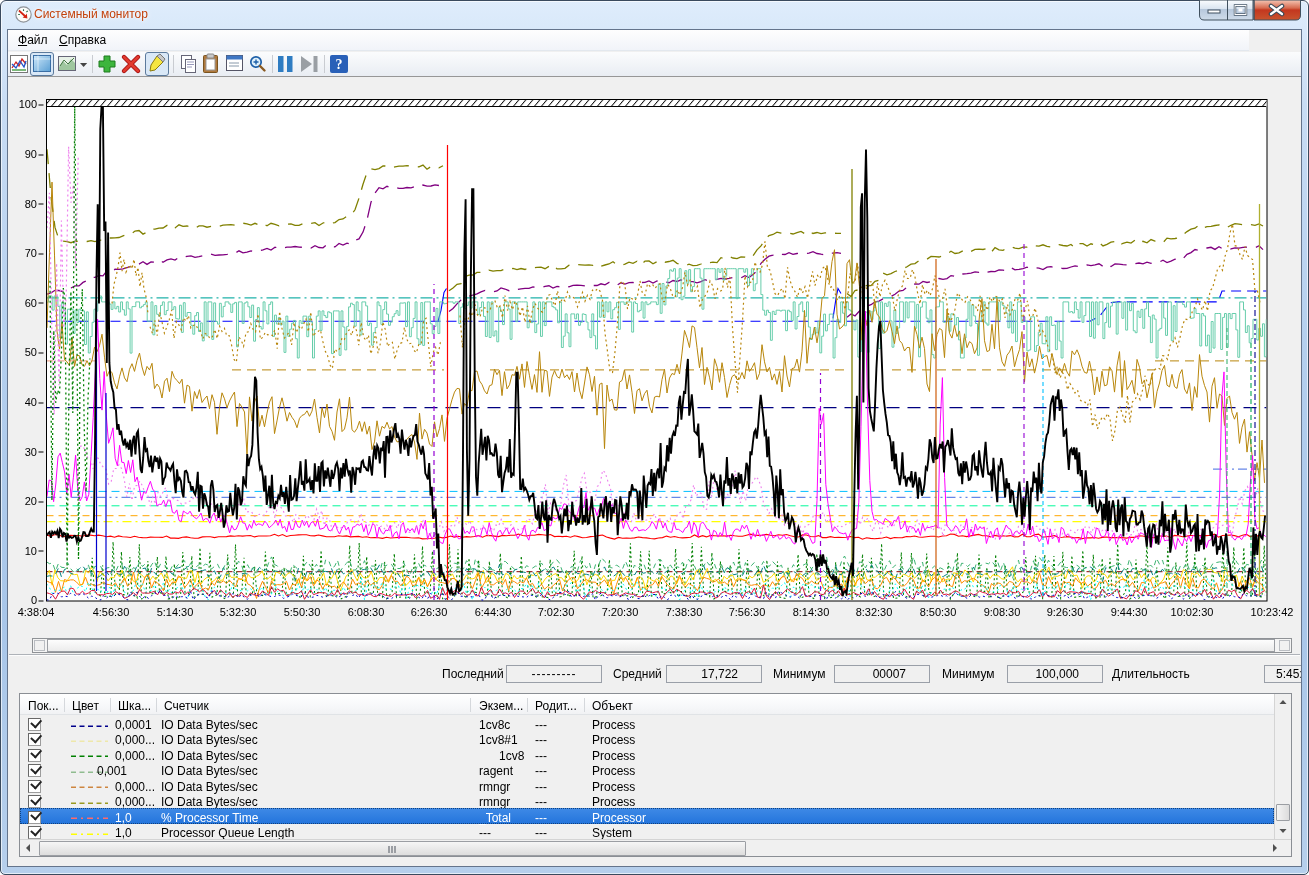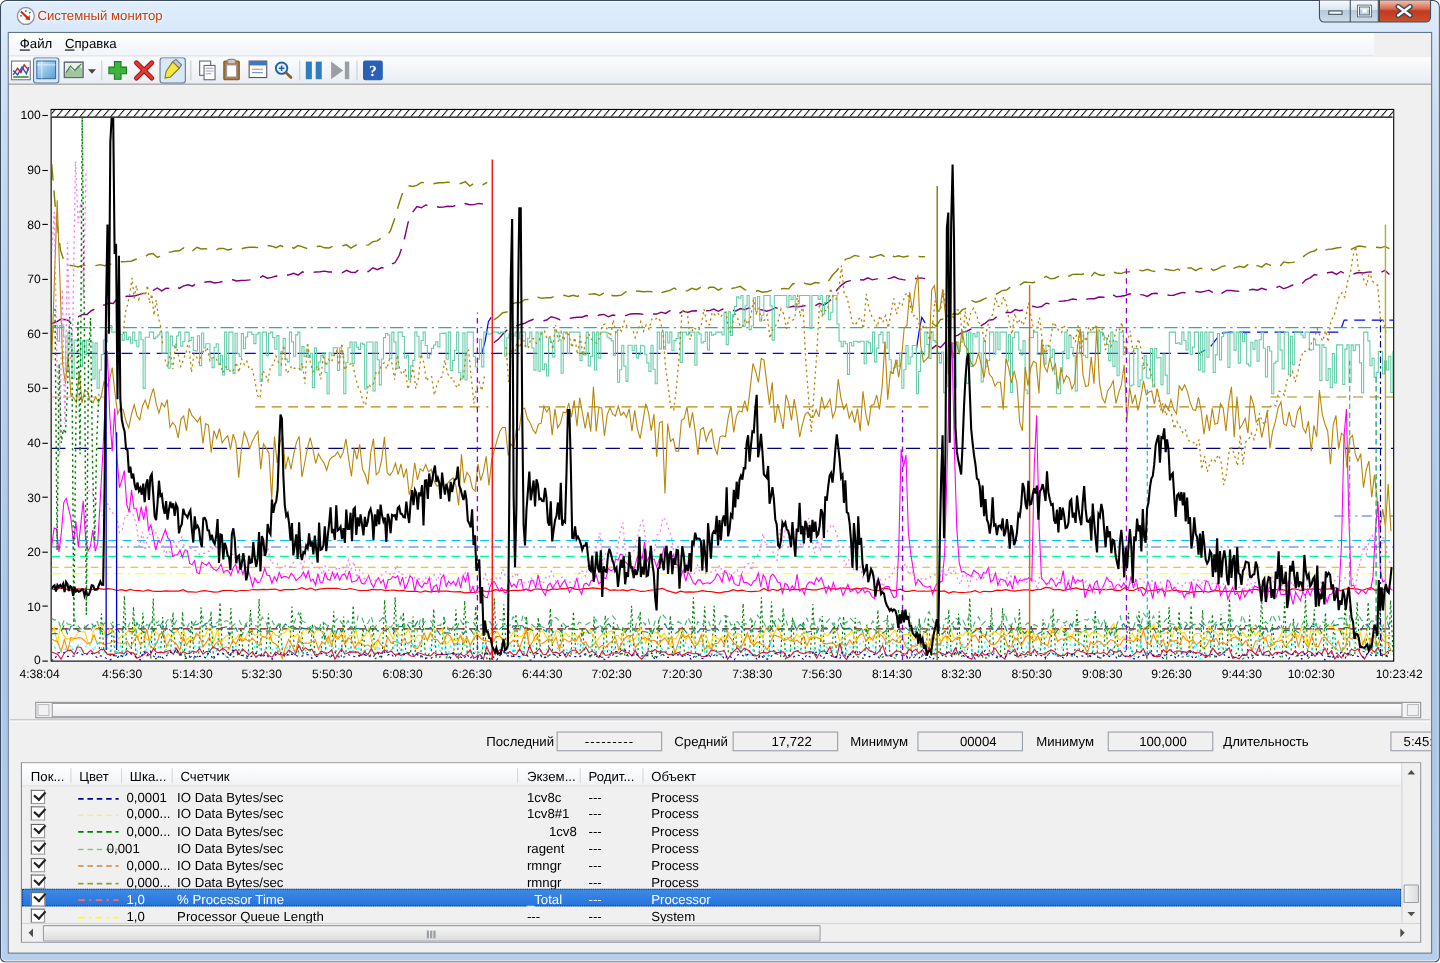--- a/index.html
+++ b/index.html
@@ -112,21 +112,21 @@
 </div>
 <div class="abs" style="left:1px;top:623.5px;width:1291px;height:1px;background:#aeb2b8"></div>
 <div class="abs" style="left:1px;top:624.5px;width:1291px;height:1px;background:#fdfdfd"></div>
 
 <div class="abs" style="left:0;top:635px;width:1293px;height:20px">
 <div class="statlab" style="left:434px">Последний</div>
 <div class="statbox" style="left:498px;width:96px;text-align:center;padding:0;letter-spacing:1px">---------</div>
 <div class="statlab" style="left:605px">Средний</div>
 <div class="statbox" style="left:658px;width:96px">17,722</div>
 <div class="statlab" style="left:765px">Минимум</div>
-<div class="statbox" style="left:826px;width:96px">00004</div>
+<div class="statbox" style="left:826px;width:96px">00007</div>
 <div class="statlab" style="left:934px">Минимум</div>
 <div class="statbox" style="left:999px;width:96px">100,000</div>
 <div class="statlab" style="left:1104px">Длительность</div>
 <div class="statbox" style="left:1256px;width:76px">5:45:37</div>
 </div>
 
 <div id="tbl">
 <div id="thead">
 <div class="th" style="left:8px">Пок...</div>
         <div class="thd" style="left:44px"></div>

